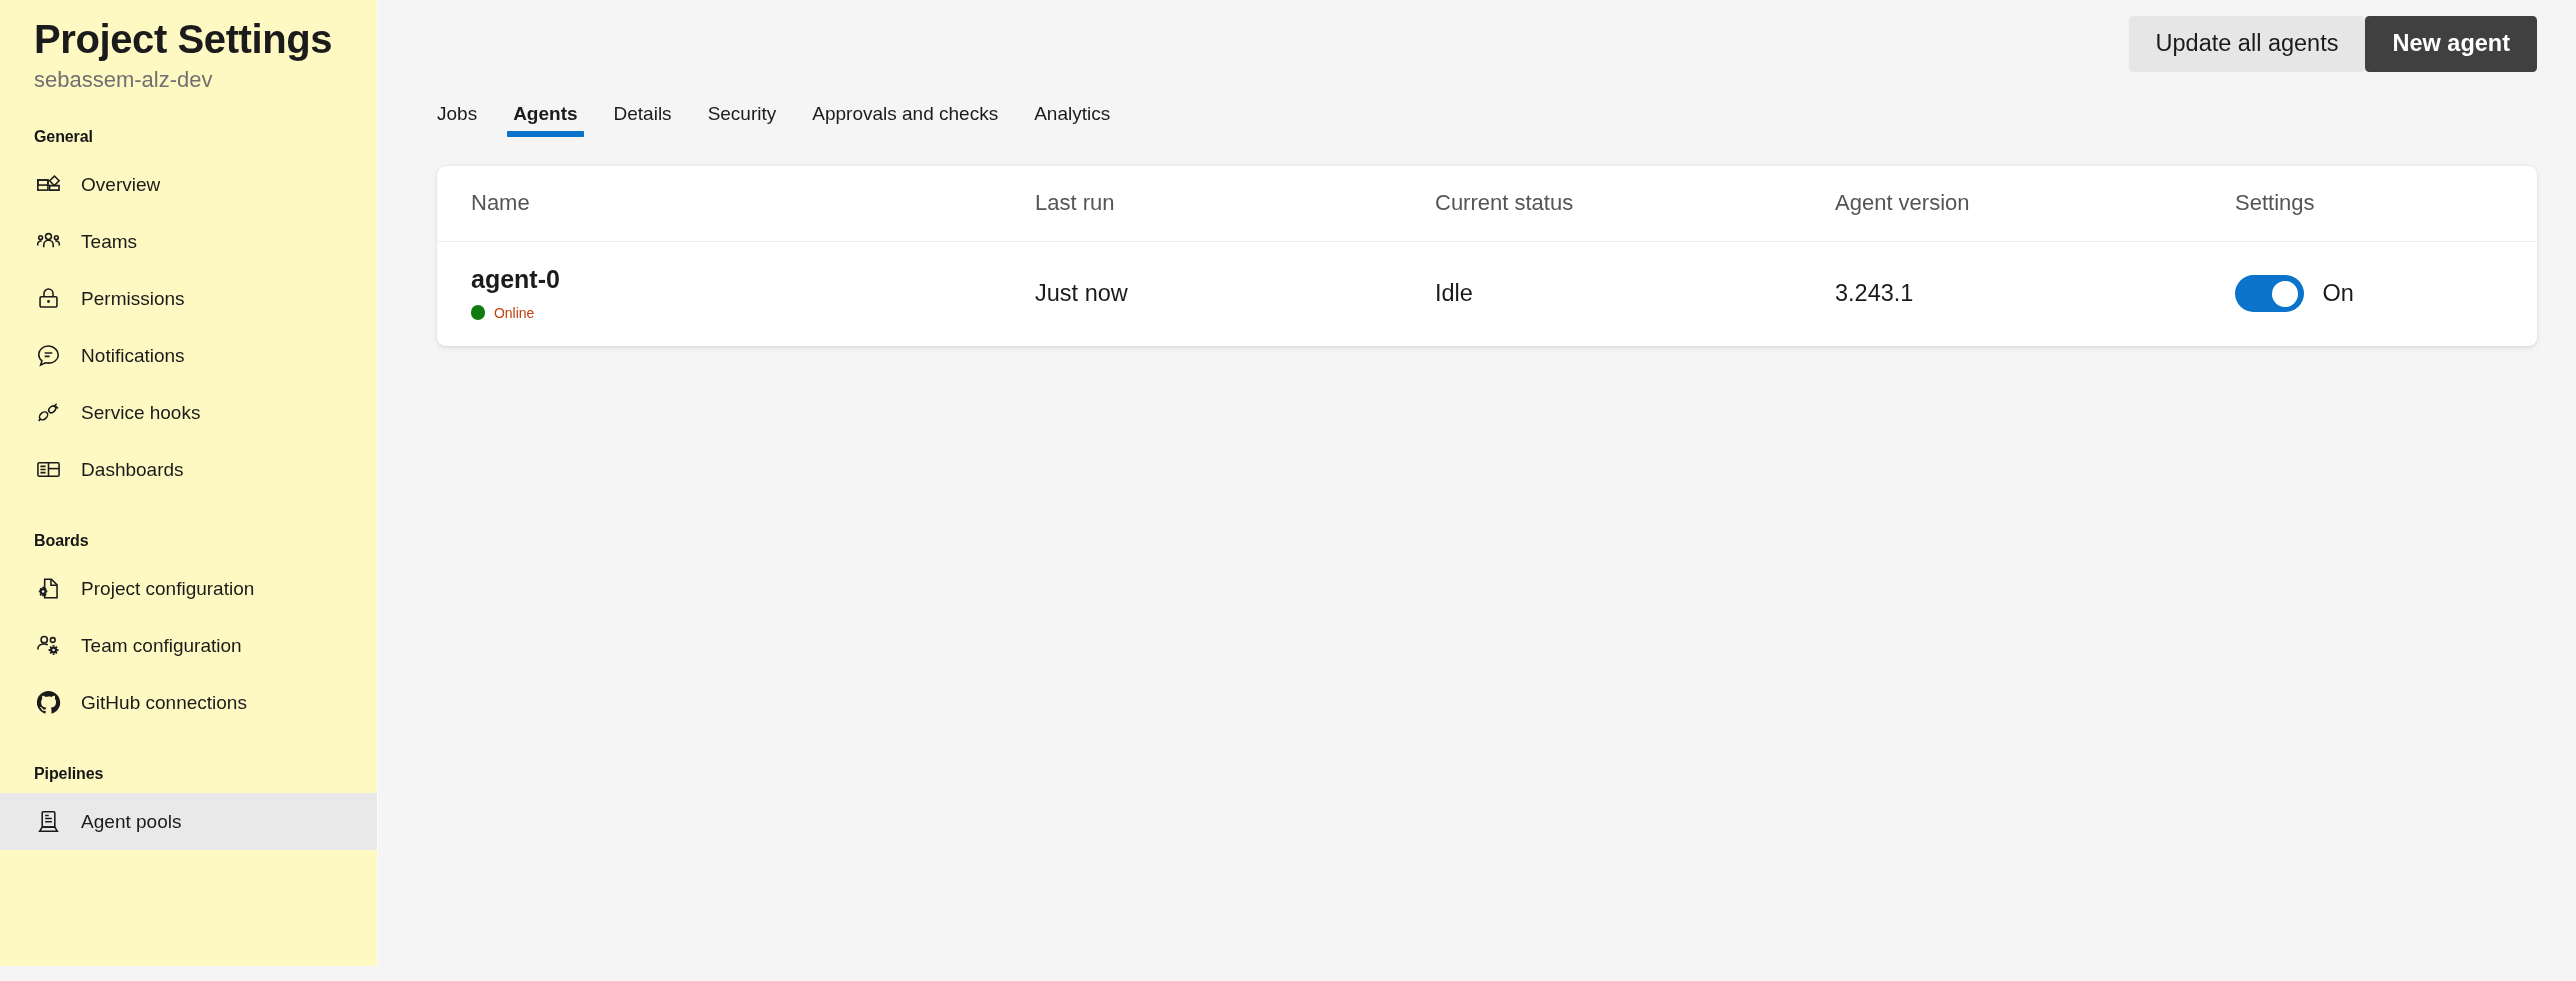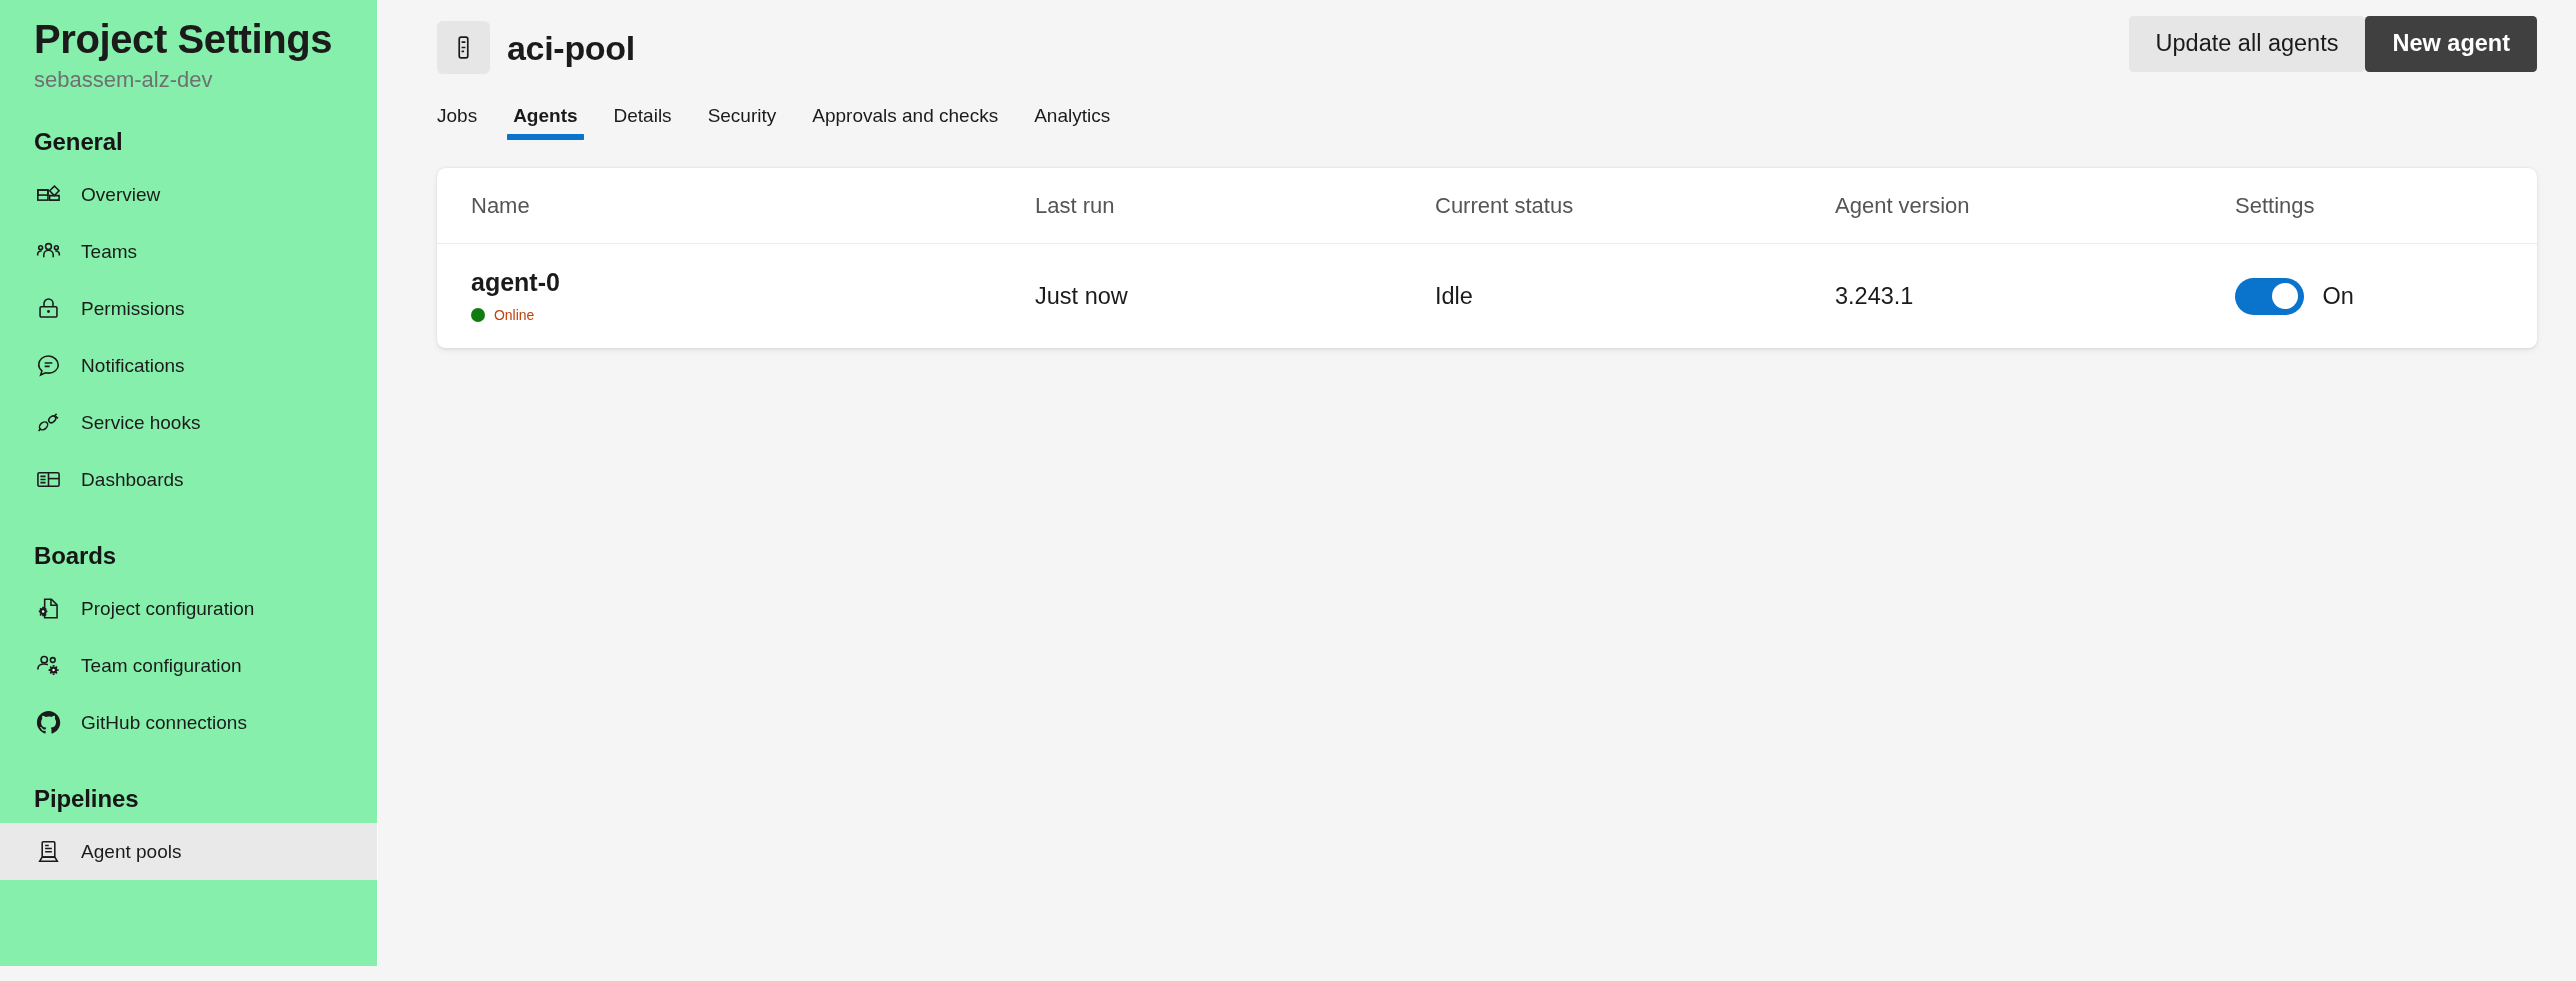--- a/index.html
+++ b/index.html
@@ -21,21 +21,21 @@
     display: flex;
     width: 2576px;
     height: 981px;
     position: relative;
   }
 
   
   .sidebar {
     width: 378px;
     height: 966px;
-    background: #86efac;
+    background: #fef9c3;
     position: relative;
     flex: 0 0 378px;
     overflow: hidden;
   }
 
   .sidebar-header {
     padding: 15.7px 0 0 34px;
   }
 
   .settings-title {
@@ -47,21 +47,21 @@
   }
 
   .project-name {
     font-size: 22px;
     color: #707070;
     margin-top: 5.7px;
     line-height: 1.2;
   }
 
   .nav-group-title {
-    font-size: 24px;
+    font-size: 16px;
     font-weight: 700;
     color: #161616;
     padding: 0 0 0 34px;
     margin-top: 34px;
     margin-bottom: 10px;
     letter-spacing: -0.1px;
   }
 
   .nav-item {
     display: flex;
@@ -457,29 +457,20 @@
 
     <div class="sb-scroll-track"></div>
 
   </aside>
 
   <div class="sb-divider"></div>
 
   <main class="main">
 
     <div class="main-header">
-      <div class="title-block">
-        <span class="pool-icon-box">
-          <svg width="27" height="27" viewBox="0 0 24 24" fill="none" stroke="#1b1b1b" stroke-width="1.5">
-            <rect x="8.2" y="2.8" width="7.6" height="18.4" rx="1.6"></rect>
-            <path d="M10.3 7.2h3.4M10.3 12h3.4M10.3 15.4h2.2"></path>
-          </svg>
-        </span>
-        <span class="pool-title">aci-pool</span>
-      </div>
 
       <div class="header-actions">
         <button class="btn btn-secondary">Update all agents</button>
         <button class="btn btn-primary">New agent</button>
       </div>
     </div>
 
     <nav class="tabs">
       <div class="tab">Jobs</div>
       <div class="tab active">Agents</div>

